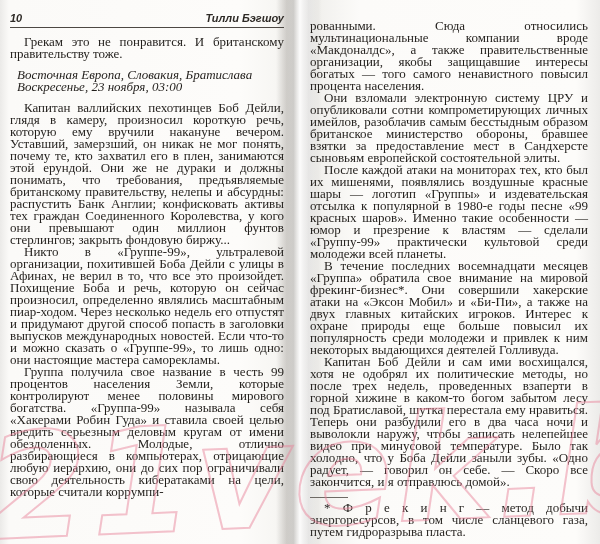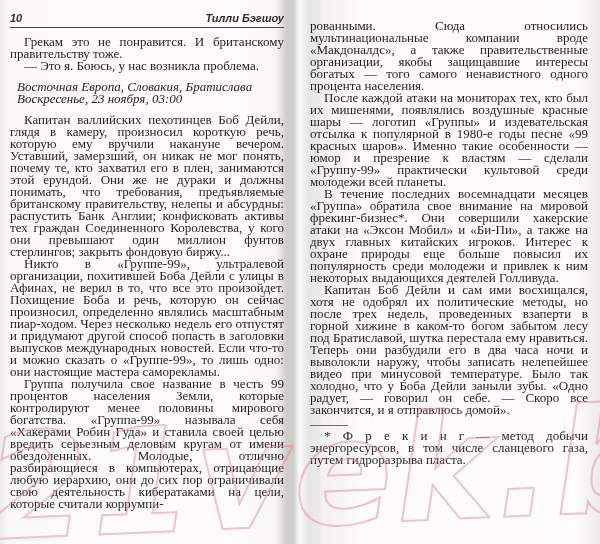--- a/index.html
+++ b/index.html
@@ -81,32 +81,32 @@
 <div class="spread"></div>
 <div class="gutter-shadow"></div>
 
 <div class="content left">
   <div class="running-head">
     <span>10</span>
     <span>Тилли Бэгшоу</span>
   </div>
   <div class="body-text">
     <p>Грекам это не понравится. И британскому правительству тоже.</p>
-    <p>— Это я. Боюсь, у нас возникла проблема.</p>
     <p class="scene scene-first">Восточная Европа, Словакия, Братислава</p>
     <p class="scene">Воскресенье, 23 ноября, 03:00</p>
     <p class="after-scene">Капитан валлийских пехотинцев Боб Дейли, глядя в камеру, произносил короткую речь, которую ему вручили накануне вечером. Уставший, замерзший, он никак не мог понять, почему те, кто захватил его в плен, занимаются этой ерундой. Они же не дураки и должны понимать, что требования, предъявляемые британскому правительству, нелепы и абсурдны: распустить Банк Англии; конфисковать активы тех граждан Соединенного Королевства, у кого они превышают один миллион фунтов стерлингов; закрыть фондовую биржу...</p>
     <p>Никто в «Группе-99», ультралевой организации, похитившей Боба Дейли с улицы в Афинах, не верил в то, что все это произойдет. Похищение Боба и речь, которую он сейчас произносил, определенно являлись масштабным пиар-ходом. Через несколько недель его отпустят и придумают другой способ попасть в заголовки выпусков международных новостей. Если что-то и можно сказать о «Группе-99», то лишь одно: они настоящие мастера саморекламы.</p>
     <p>Группа получила свое название в честь 99 процентов населения Земли, которые контролируют менее половины мирового богатства. «Группа-99» называла себя «Хакерами Робин Гуда» и ставила своей целью вредить серьезным деловым кругам от имени обездоленных. Молодые, отлично разбирающиеся в компьютерах, отрицающие любую иерархию, они до сих пор ограничивали свою деятельность кибератаками на цели, которые считали коррумпи-</p>
   </div>
 </div>
 
 <div class="content right">
   <div class="body-text">
-    <p class="noindent">рованными. Сюда относились мультинациональные компании вроде «Макдоналдс», а также правительственные организации, якобы защищавшие интересы богатых — того самого ненавистного одного процента населения.</p>
+    <p class="noindent">рованными. Сюда относились мультинациональные компании вроде «Макдоналдс», а также правительственные организации, якобы защищавшие интересы богатых — того самого ненавистного повысил процента населения.</p>
+    <p>Они взломали электронную систему ЦРУ и опубликовали сотни компрометирующих личных имейлов, разоблачив самым бесстыдным образом британское министерство обороны, бравшее взятки за предоставление мест в Сандхерсте сыновьям европейской состоятельной элиты.</p>
     <p>После каждой атаки на мониторах тех, кто был их мишенями, появлялись воздушные красные шары — логотип «Группы» и издевательская отсылка к популярной в 1980-е годы песне «99 красных шаров». Именно такие особенности — юмор и презрение к властям — сделали «Группу-99» практически культовой среди молодежи всей планеты.</p>
     <p>В течение последних восемнадцати месяцев «Группа» обратила свое внимание на мировой фрекинг-бизнес*. Они совершили хакерские атаки на «Эксон Мобил» и «Би-Пи», а также на двух главных китайских игроков. Интерес к охране природы еще больше повысил их популярность среди молодежи и привлек к ним некоторых выдающихся деятелей Голливуда.</p>
     <p>Капитан Боб Дейли и сам ими восхищался, хотя не одобрял их политические методы, но после трех недель, проведенных взаперти в горной хижине в каком-то богом забытом лесу под Братиславой, шутка перестала ему нравиться. Теперь они разбудили его в два часа ночи и выволокли наружу, чтобы записать нелепейшее видео при минусовой температуре. Было так холодно, что у Боба Дейли заныли зубы. «Одно радует, — говорил он себе. — Скоро все закончится, и я отправлюсь домой».</p>
   </div>
   <div class="footnote-rule"></div>
   <div class="footnote">* Ф р е к и н г — метод добычи энергоресурсов, в том числе сланцевого газа, путем гидроразрыва пласта.</div>
 </div>
 
 <div class="watermark">21vek.by</div>
 

